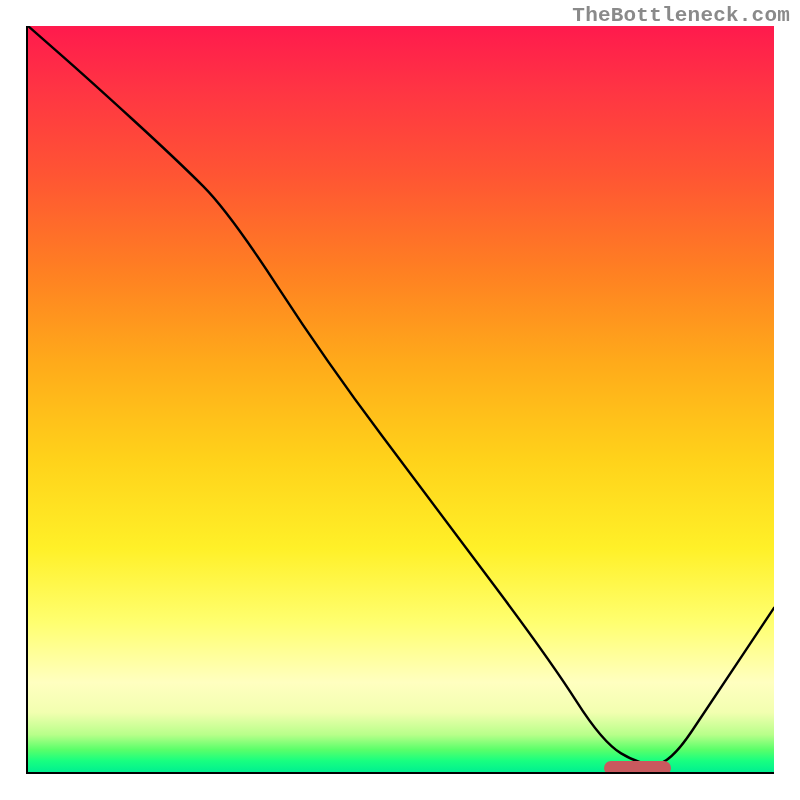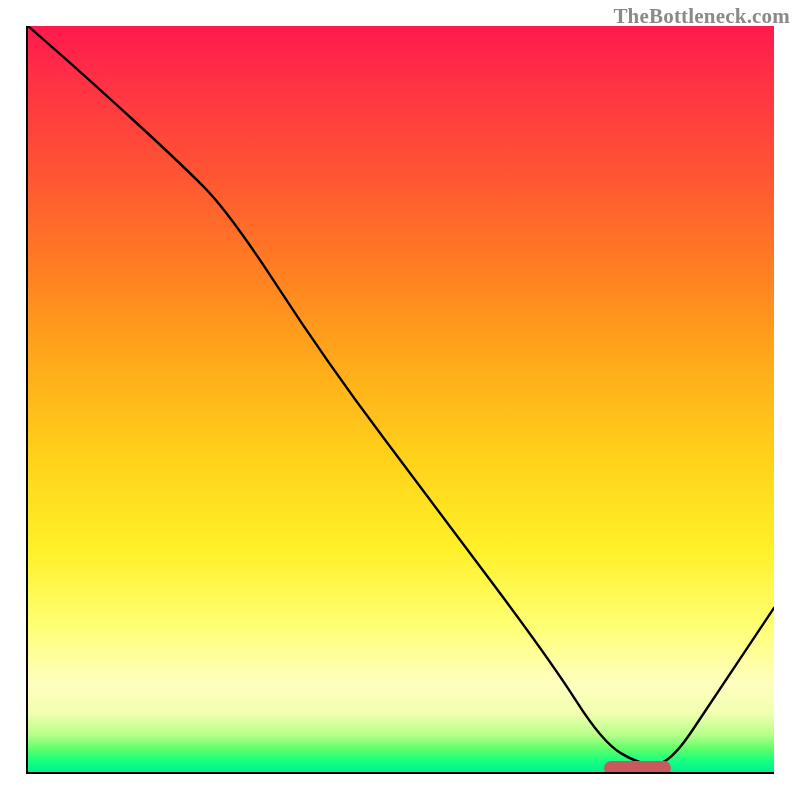--- a/index.html
+++ b/index.html
@@ -55,21 +55,21 @@
   .marker {
     position: absolute;
     height: 14px;
     border-radius: 7px;
     background: #c9595e;
   }
   .watermark {
     position: absolute;
     top: 4px;
     right: 10px;
-    font-family: Liberation Serif, serif;
+    font-family: Liberation Mono, monospace;
     font-size: 21px;
     font-weight: 600;
     color: #8a8a8a;
     letter-spacing: 0.2px;
   }
 </style>
 </head>
 <body>
 
 <div class="chart-container">

